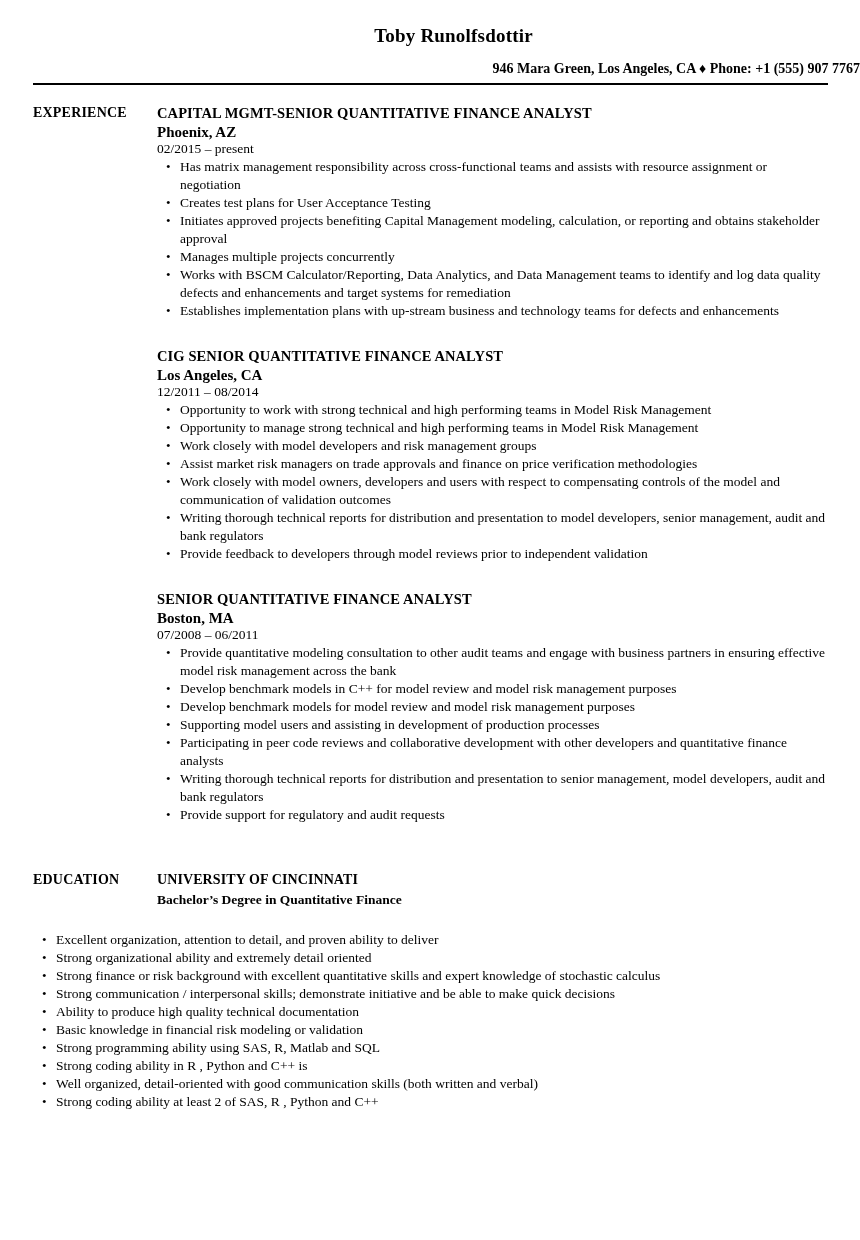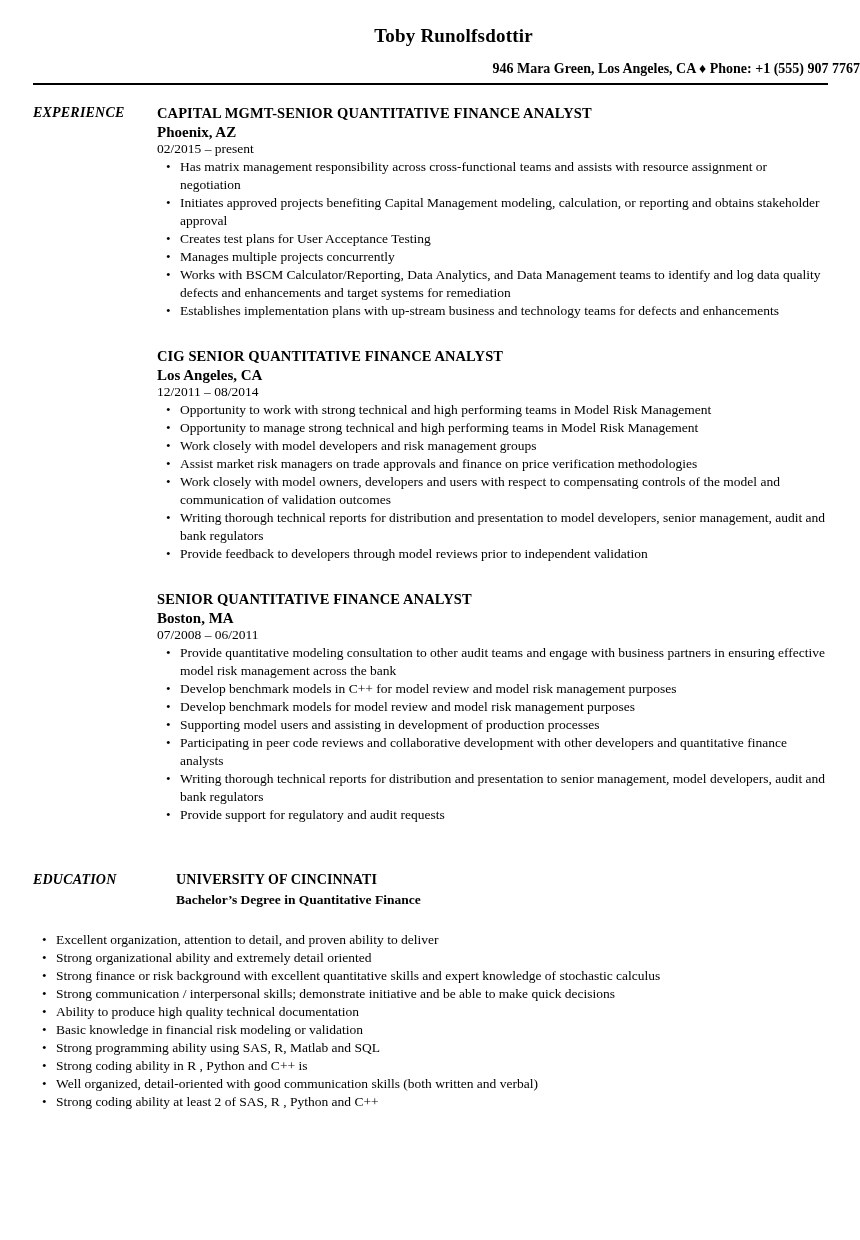--- a/index.html
+++ b/index.html
@@ -33,29 +33,28 @@
   }
   .rule {
     margin: 6px 32px 0 33px;
     border-bottom: 2.5px solid #000000;
   }
   .content {
     padding: 19px 33px 0 33px;
   }
   .section { display: flex; }
   .section-experience { margin-bottom: 31px; }
-  .section-education { margin-bottom: 21px; gap: 19px; }
+  .section-education { margin-bottom: 21px; }
   .label-col {
     flex: 0 0 124px;
     width: 124px;
     font-size: 14px;
     font-weight: bold;
     padding-top: 1px;
     letter-spacing: 0.2px;
-    font-style: italic;
   }
   .main-col { flex: 1; min-width: 0; }
   .job { margin-bottom: 27px; }
   .job:last-child { margin-bottom: 16px; }
   .job-title {
     font-size: 14.5px;
     font-weight: bold;
     line-height: 18px;
     letter-spacing: 0.1px;
   }
@@ -116,22 +115,22 @@
     <div class="section section-experience">
       <div class="label-col">EXPERIENCE</div>
       <div class="main-col">
 
         <div class="job">
           <div class="job-title">CAPITAL MGMT-SENIOR QUANTITATIVE FINANCE ANALYST</div>
           <div class="job-location">Phoenix, AZ</div>
           <div class="job-dates">02/2015 – present</div>
           <ul class="bullets">
             <li>Has matrix management responsibility across cross-functional teams and assists with resource assignment or negotiation</li>
+            <li>Creates test plans for User Acceptance Testing</li>
             <li>Initiates approved projects benefiting Capital Management modeling, calculation, or reporting and obtains stakeholder approval</li>
-            <li>Creates test plans for User Acceptance Testing</li>
             <li>Manages multiple projects concurrently</li>
             <li>Works with BSCM Calculator/Reporting, Data Analytics, and Data Management teams to identify and log data quality defects and enhancements and target systems for remediation</li>
             <li>Establishes implementation plans with up-stream business and technology teams for defects and enhancements</li>
           </ul>
         </div>
 
         <div class="job">
           <div class="job-title">CIG SENIOR QUANTITATIVE FINANCE ANALYST</div>
           <div class="job-location">Los Angeles, CA</div>
           <div class="job-dates">12/2011 – 08/2014</div>

